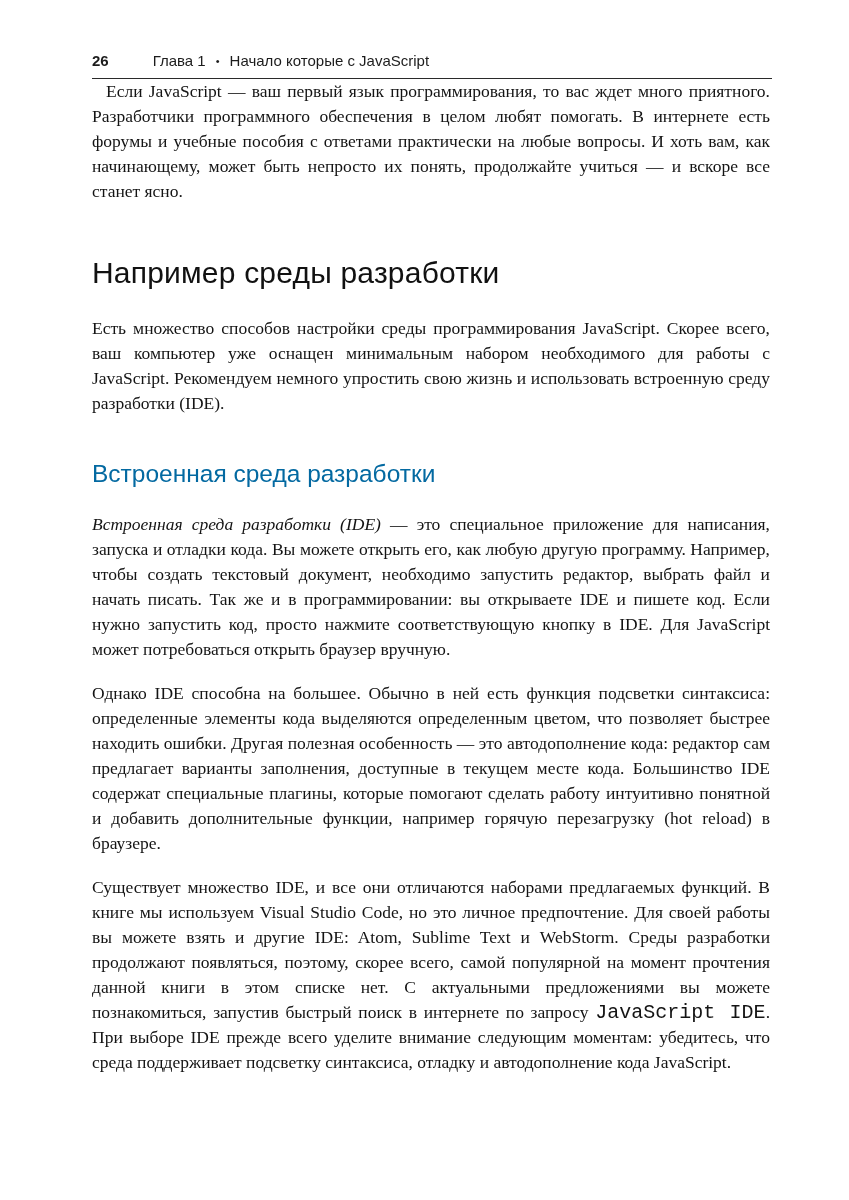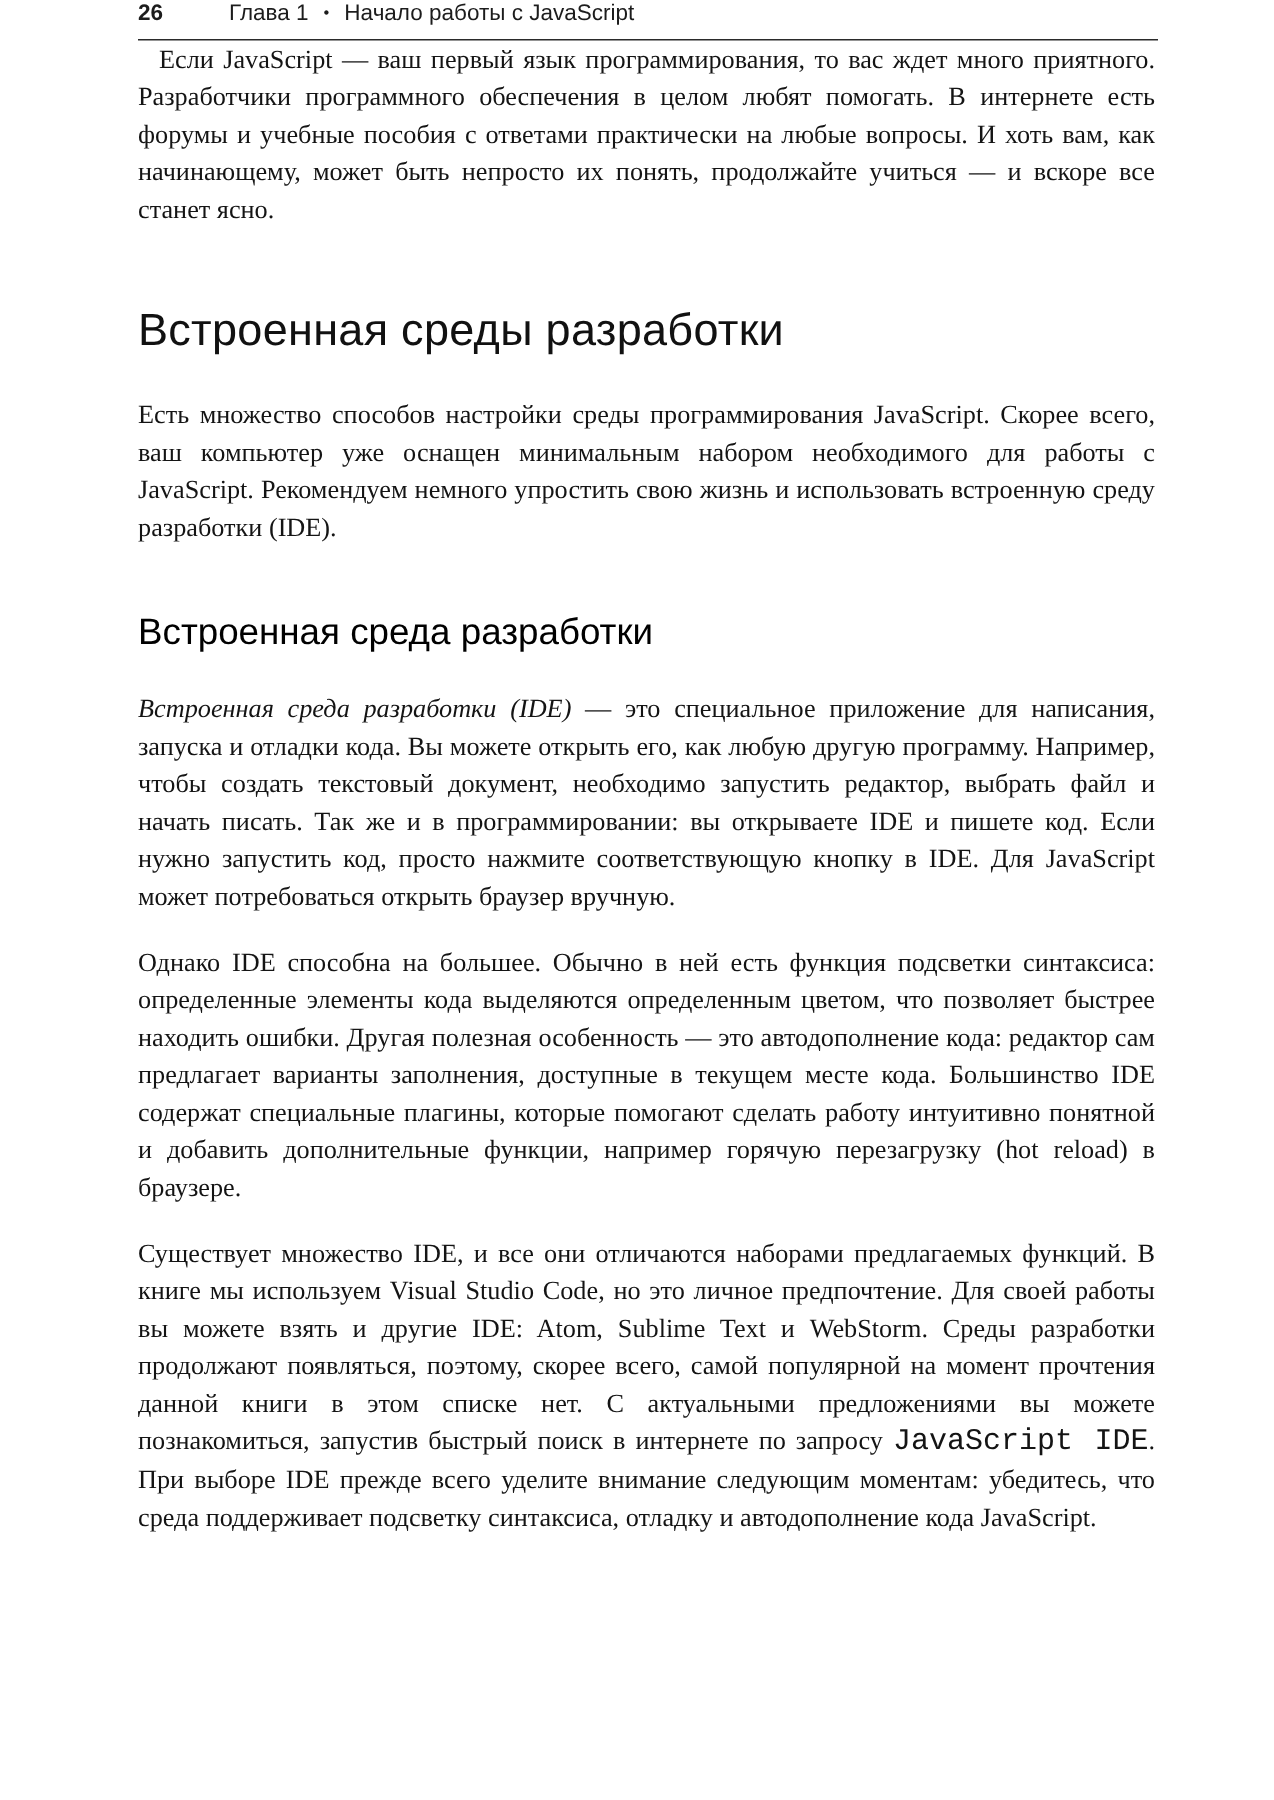--- a/index.html
+++ b/index.html
@@ -11,20 +11,21 @@
   body {
     width: 849px;
     height: 1200px;
     overflow: hidden;
     font-family: "Liberation Serif", "DejaVu Serif", serif;
   }
   .page {
     box-sizing: border-box;
     width: 680px;
     margin-left: 92px;
+    padding-top: 52px;
   }
   
   .page-header {
     display: flex;
     align-items: baseline;
     font-family: "Liberation Sans", "DejaVu Sans", sans-serif;
     font-size: 15px;
     color: #1c1c1c;
   }
   .page-number {
@@ -55,45 +56,45 @@
     font-weight: normal;
     font-size: 30px;
     letter-spacing: 0.2px;
     color: #111111;
     margin: 52px 0 26px 0;
   }
   h2.subsection-title {
     font-family: "Liberation Sans", "DejaVu Sans", sans-serif;
     font-weight: normal;
     font-size: 24.5px;
-    color: #000000;
+    color: #0369a1;
     margin: 44px 0 24px 0;
   }
   em.term { font-style: italic; }
   code.inline-code {
     font-family: "Liberation Mono", "DejaVu Sans Mono", monospace;
     font-size: 20px;
   }
 </style>
 </head>
 <body>
 
 <div class="page">
 
   <header class="page-header">
     <span class="page-number">26</span>
     <span class="chapter-label">Глава 1</span>
     <span class="header-bullet">•</span>
-    <span class="chapter-title">Начало работы с JavaScript</span>
+    <span class="chapter-title">Начало которые с JavaScript</span>
   </header>
   <hr class="header-rule">
 
   <p class="body-text intro first-indent">Если JavaScript — ваш первый язык программирования, то вас ждет много приятного. Разработчики программного обеспечения в целом любят помогать. В интернете есть форумы и учебные пособия с ответами практически на любые вопросы. И хоть вам, как начинающему, может быть непросто их понять, продолжайте учиться — и вскоре все станет ясно.</p>
 
-  <h1 class="section-title">Встроенная среды разработки</h1>
+  <h1 class="section-title">Например среды разработки</h1>
 
   <p class="body-text">Есть множество способов настройки среды программирования JavaScript. Скорее всего, ваш компьютер уже оснащен минимальным набором необходимого для работы с JavaScript. Рекомендуем немного упростить свою жизнь и использовать встроенную среду разработки (IDE).</p>
 
   <h2 class="subsection-title">Встроенная среда разработки</h2>
 
   <p class="body-text"><em class="term">Встроенная среда разработки (IDE)</em><span> — это специальное приложение для написания, запуска и отладки кода. Вы можете открыть его, как любую другую программу. Например, чтобы создать текстовый документ, необходимо запустить редактор, выбрать файл и начать писать. Так же и в программировании: вы открываете IDE и пишете код. Если нужно запустить код, просто нажмите соответствующую кнопку в IDE. Для JavaScript может потребоваться открыть браузер вручную.</span></p>
 
   <p class="body-text">Однако IDE способна на большее. Обычно в ней есть функция подсветки синтаксиса: определенные элементы кода выделяются определенным цветом, что позволяет быстрее находить ошибки. Другая полезная особенность — это автодополнение кода: редактор сам предлагает варианты заполнения, доступные в текущем месте кода. Большинство IDE содержат специальные плагины, которые помогают сделать работу интуитивно понятной и добавить дополнительные функции, например горячую перезагрузку (hot reload) в браузере.</p>
 
   <p class="body-text"><span>Существует множество IDE, и все они отличаются наборами предлагаемых функций. В книге мы используем Visual Studio Code, но это личное предпочтение. Для своей работы вы можете взять и другие IDE: Atom, Sublime Text и WebStorm. Среды разработки продолжают появляться, поэтому, скорее всего, самой популярной на момент прочтения данной книги в этом списке нет. С актуальными предложениями вы можете познакомиться, запустив быстрый поиск в интернете по запросу </span><code class="inline-code">JavaScript IDE</code><span>. При выборе IDE прежде всего уделите внимание следующим моментам: убедитесь, что среда поддерживает подсветку синтаксиса, отладку и автодополнение кода JavaScript.</span></p>

